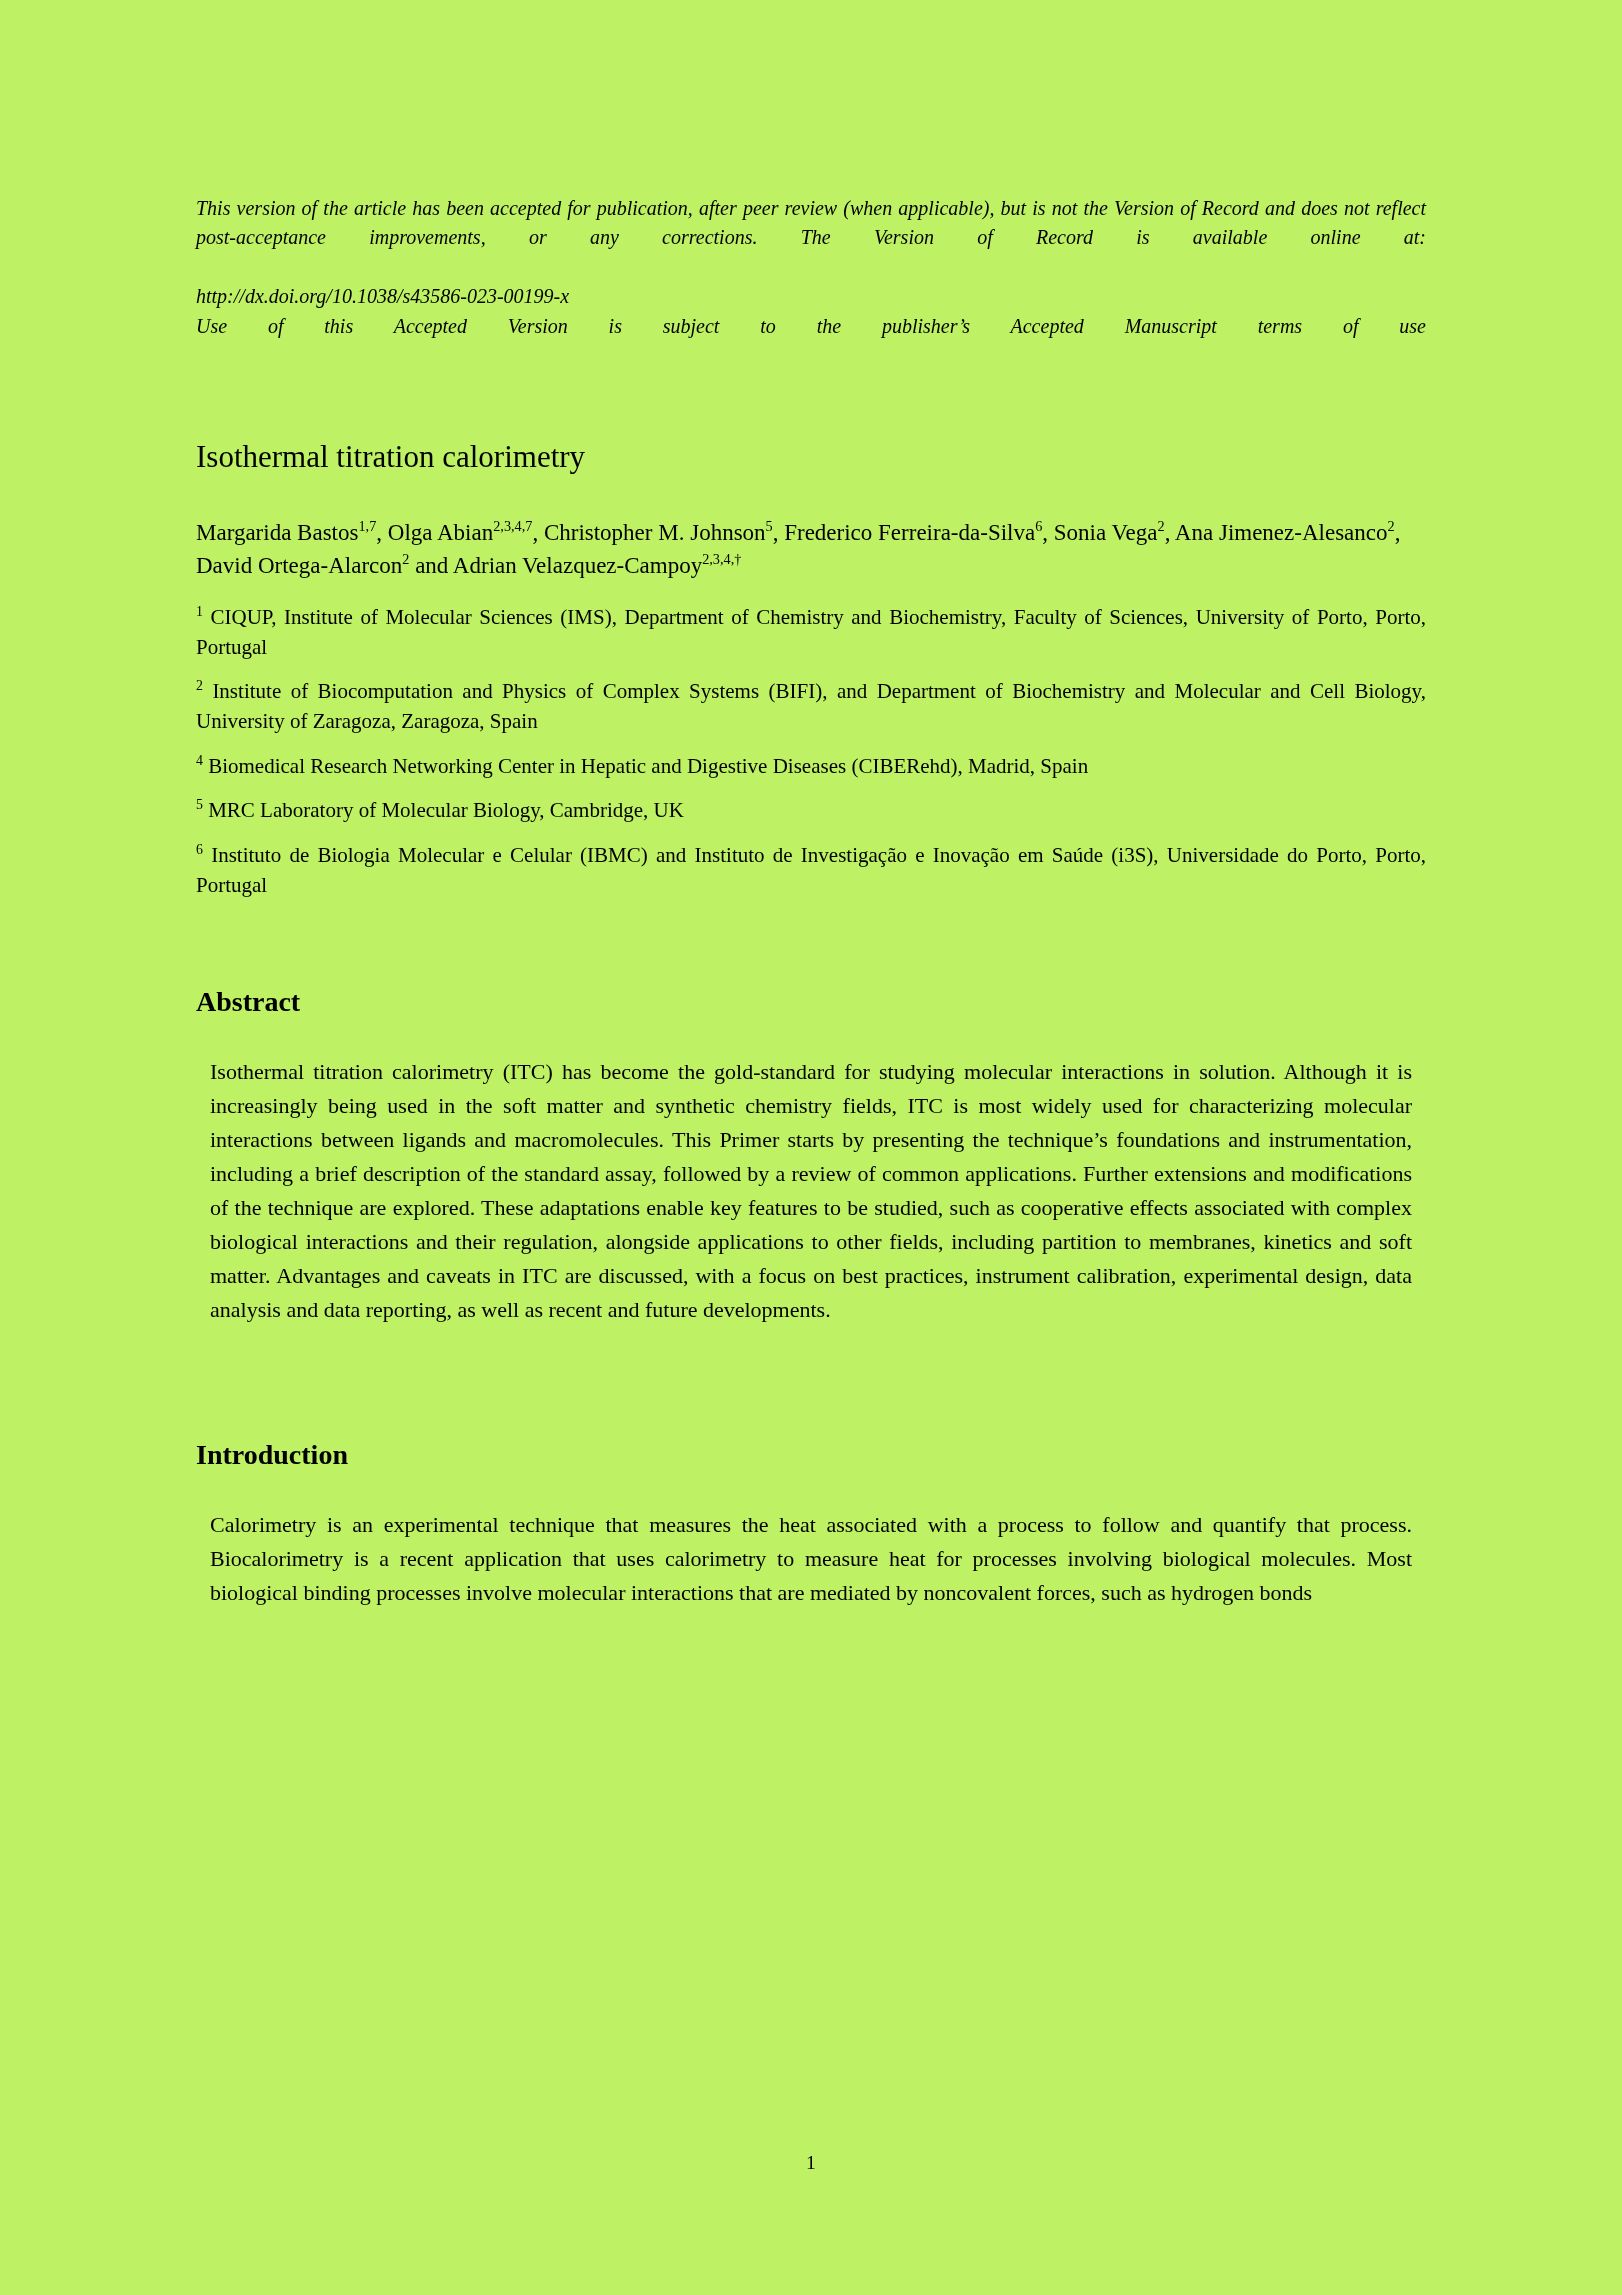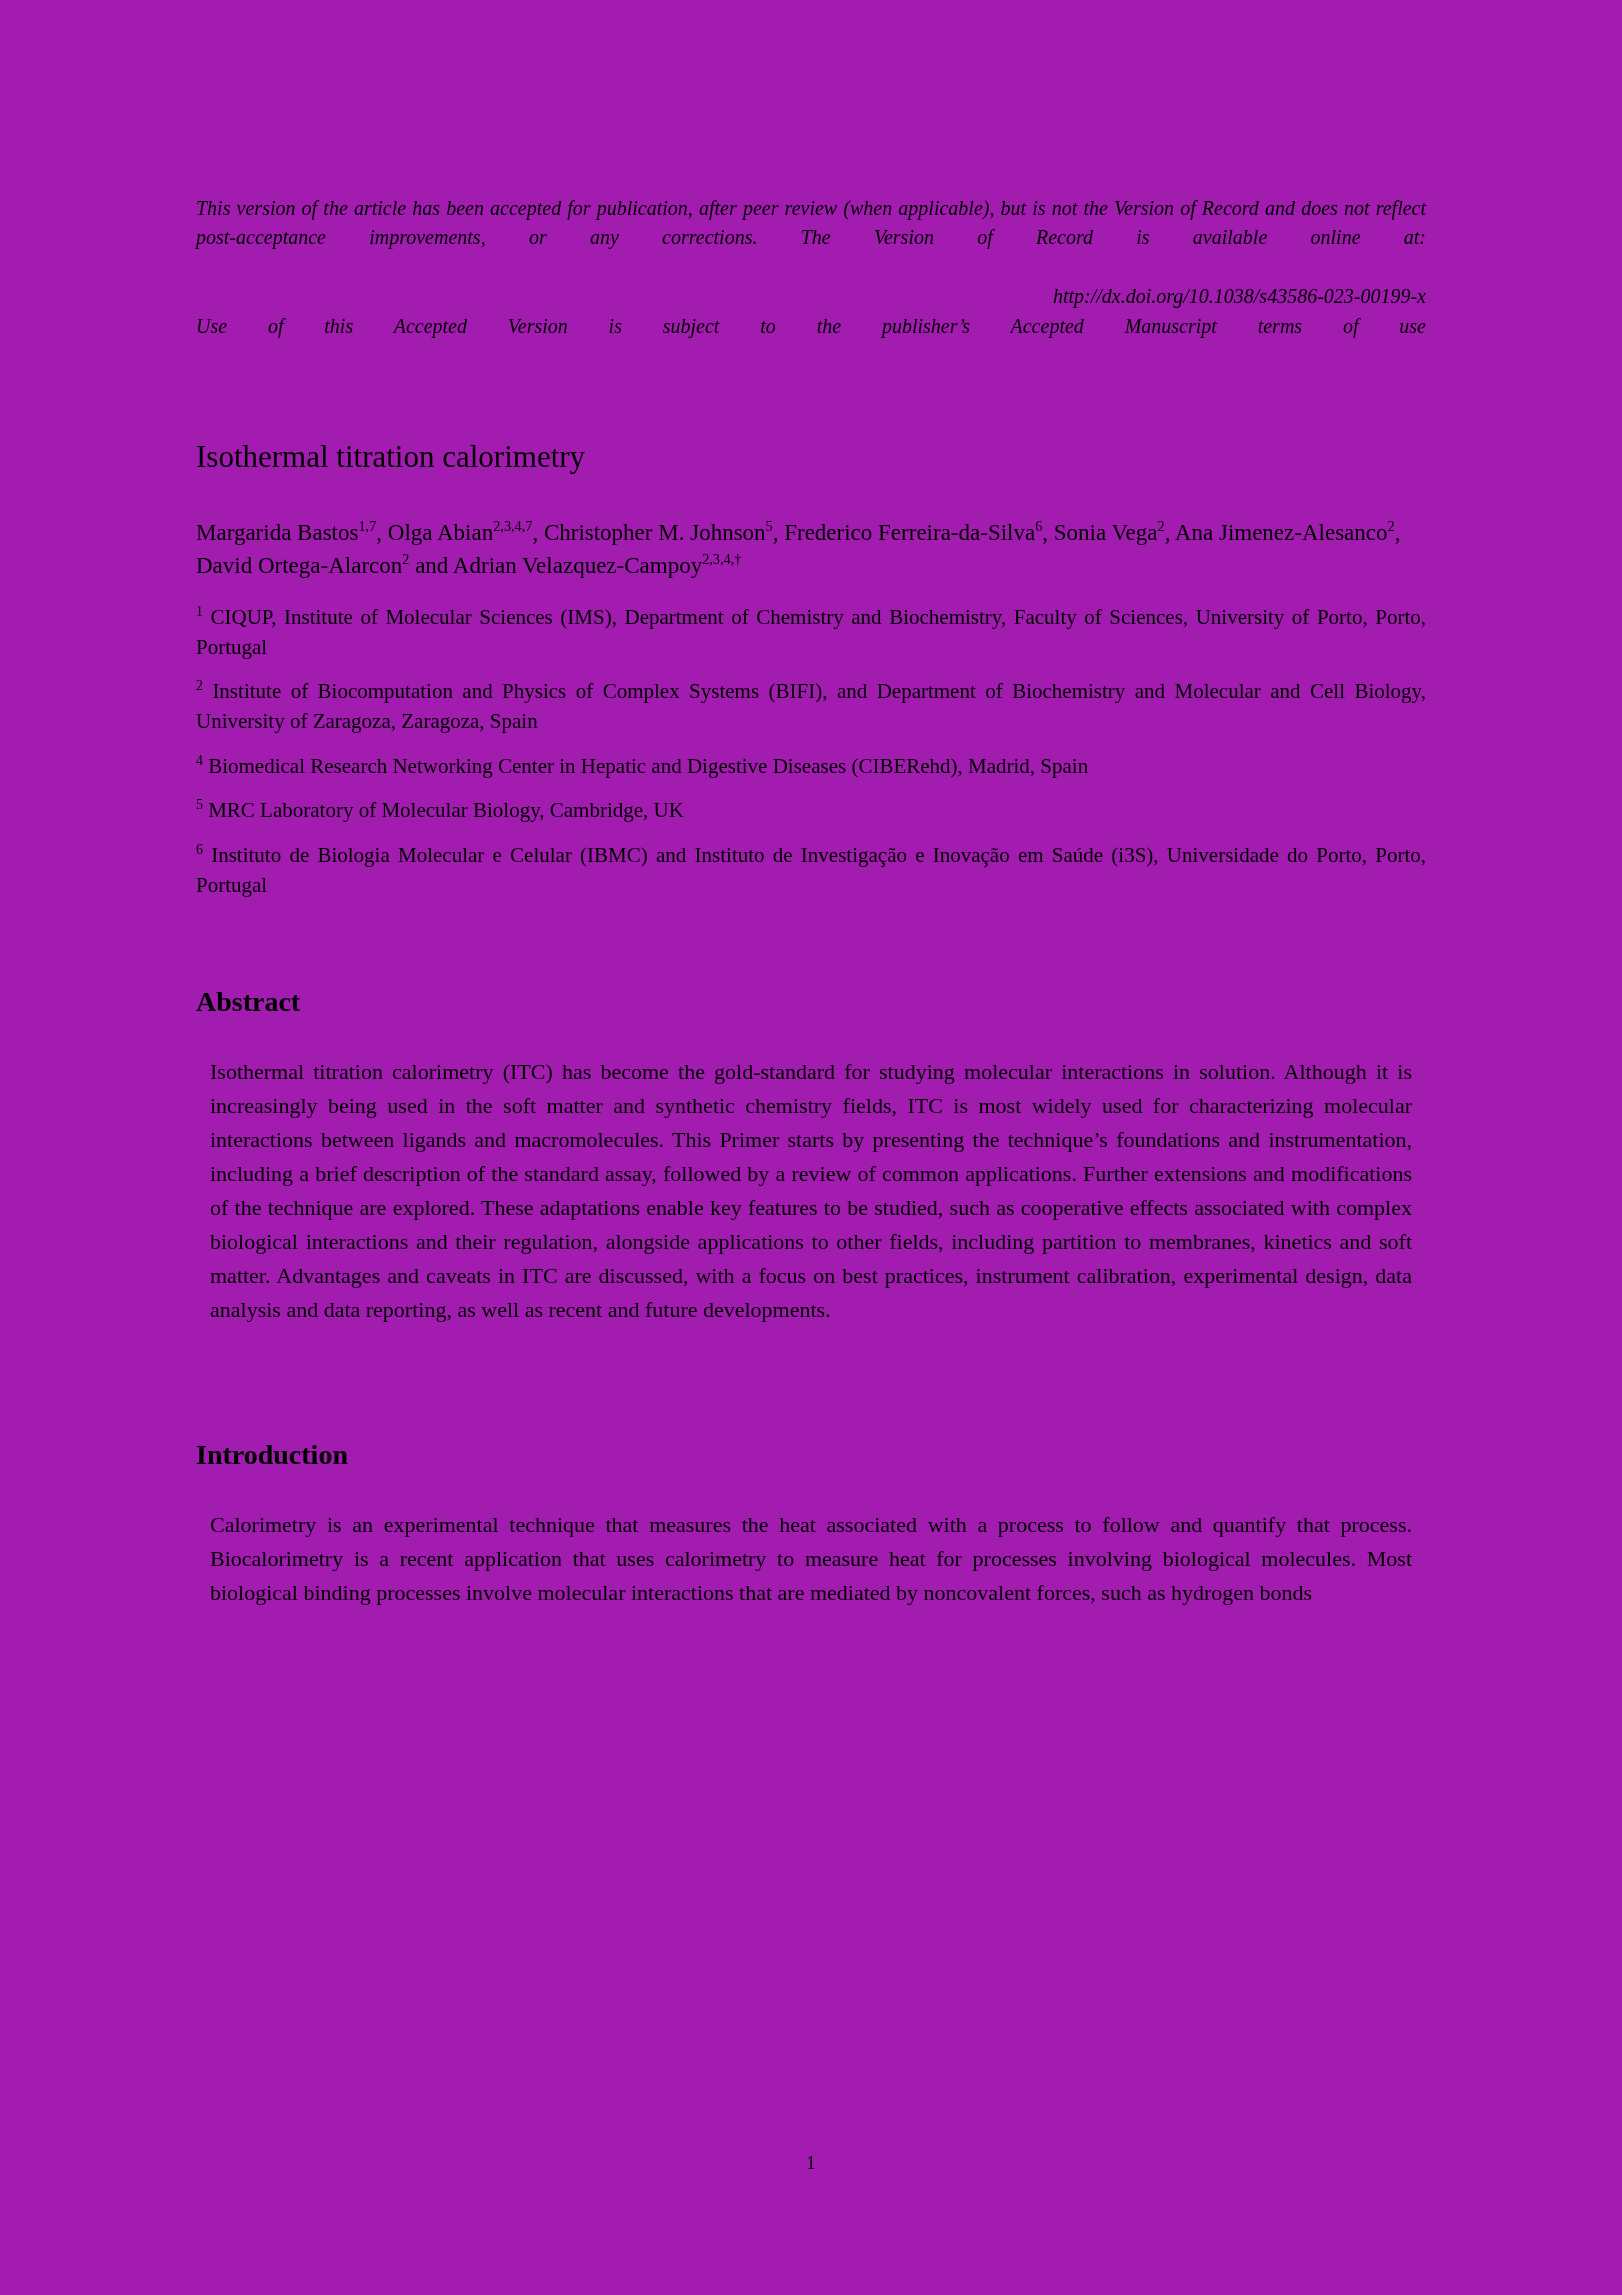--- a/index.html
+++ b/index.html
@@ -8,21 +8,21 @@
     background: #ffffff;
   }
   body {
     font-family: "Liberation Serif", "DejaVu Serif", serif;
     color: #000000;
   }
   .page {
     position: relative;
     width: 1622px;
     height: 2295px;
-    background: #a21caf;
+    background: #bef264;
     overflow: hidden;
     box-sizing: border-box;
   }
   .content {
     position: absolute;
     left: 196px;
     top: 0;
     width: 1230px;
   }
 
@@ -35,21 +35,21 @@
     text-align: justify;
     text-justify: inter-word;
   }
   .notice p {
     margin: 0;
   }
   .notice p.justified {
     text-align: justify;
   }
   .notice p.plain {
-    text-align: right;
+    text-align: left;
   }
   .notice p.justified::after {
     content: "";
     display: inline-block;
     width: 100%;
   }
 
   
   .doc-title {
     margin: 0;

